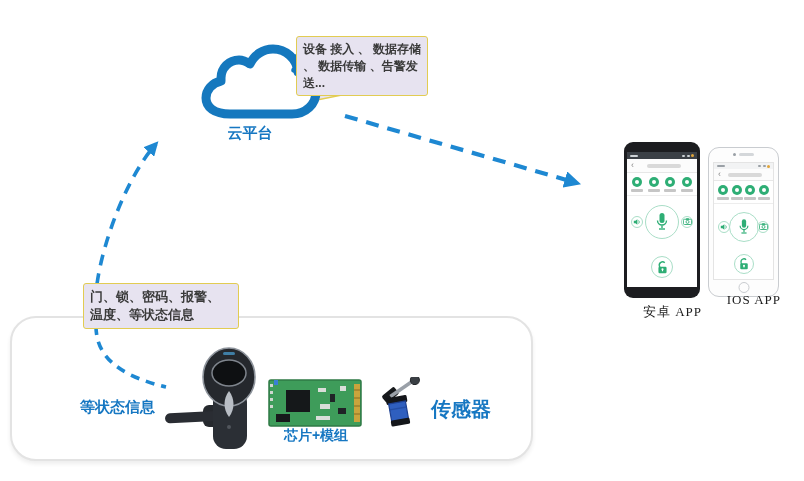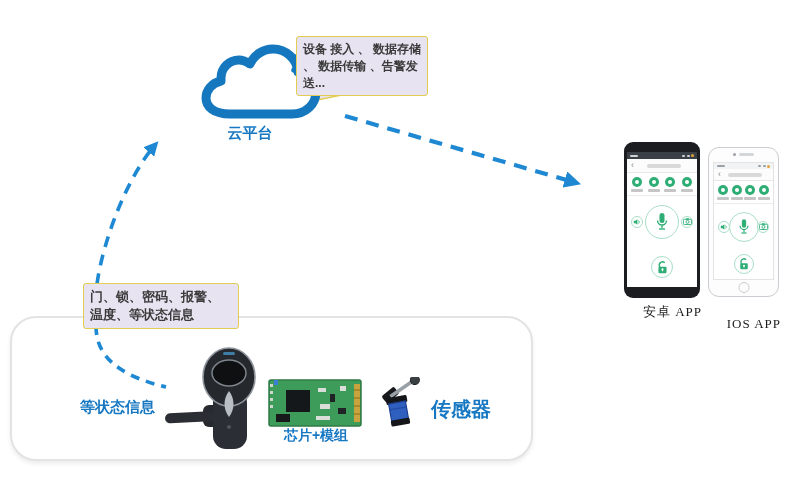--- a/index.html
+++ b/index.html
@@ -78,21 +78,21 @@
   .ios .mic-c{width:30px;height:30px;}
   .side-l{width:12px;height:12px;left:4px;top:50%;transform:translateY(-50%);}
   .side-r{width:12px;height:12px;right:4px;top:50%;transform:translateY(-50%);}
 
   .lockrow{flex:1;display:flex;align-items:center;justify-content:center;}
   .lock-c{position:static;width:22px;height:22px;transform:none;}
 
   .phone-label{position:absolute;font-family:"Liberation Serif",serif;font-size:13px;
                color:#1c1c1c;text-align:right;z-index:5;letter-spacing:1px;}
   .lbl-android{left:622px;top:303px;width:80px;}
-  .lbl-ios{left:706px;top:316px;width:75px;}
+  .lbl-ios{left:706px;top:292px;width:75px;}
 </style>
 </head>
 <body>
 
 <div class="canvas">
 
   <svg class="layer" width="804" height="481" viewBox="0 0 804 481">
     <defs>
       <marker id="arr" viewBox="0 0 10 10" refX="7.5" refY="5" markerWidth="4" markerHeight="4" orient="auto">
         <path d="M0 0 L10 5 L0 10 z" fill="#1E88D2"></path>

